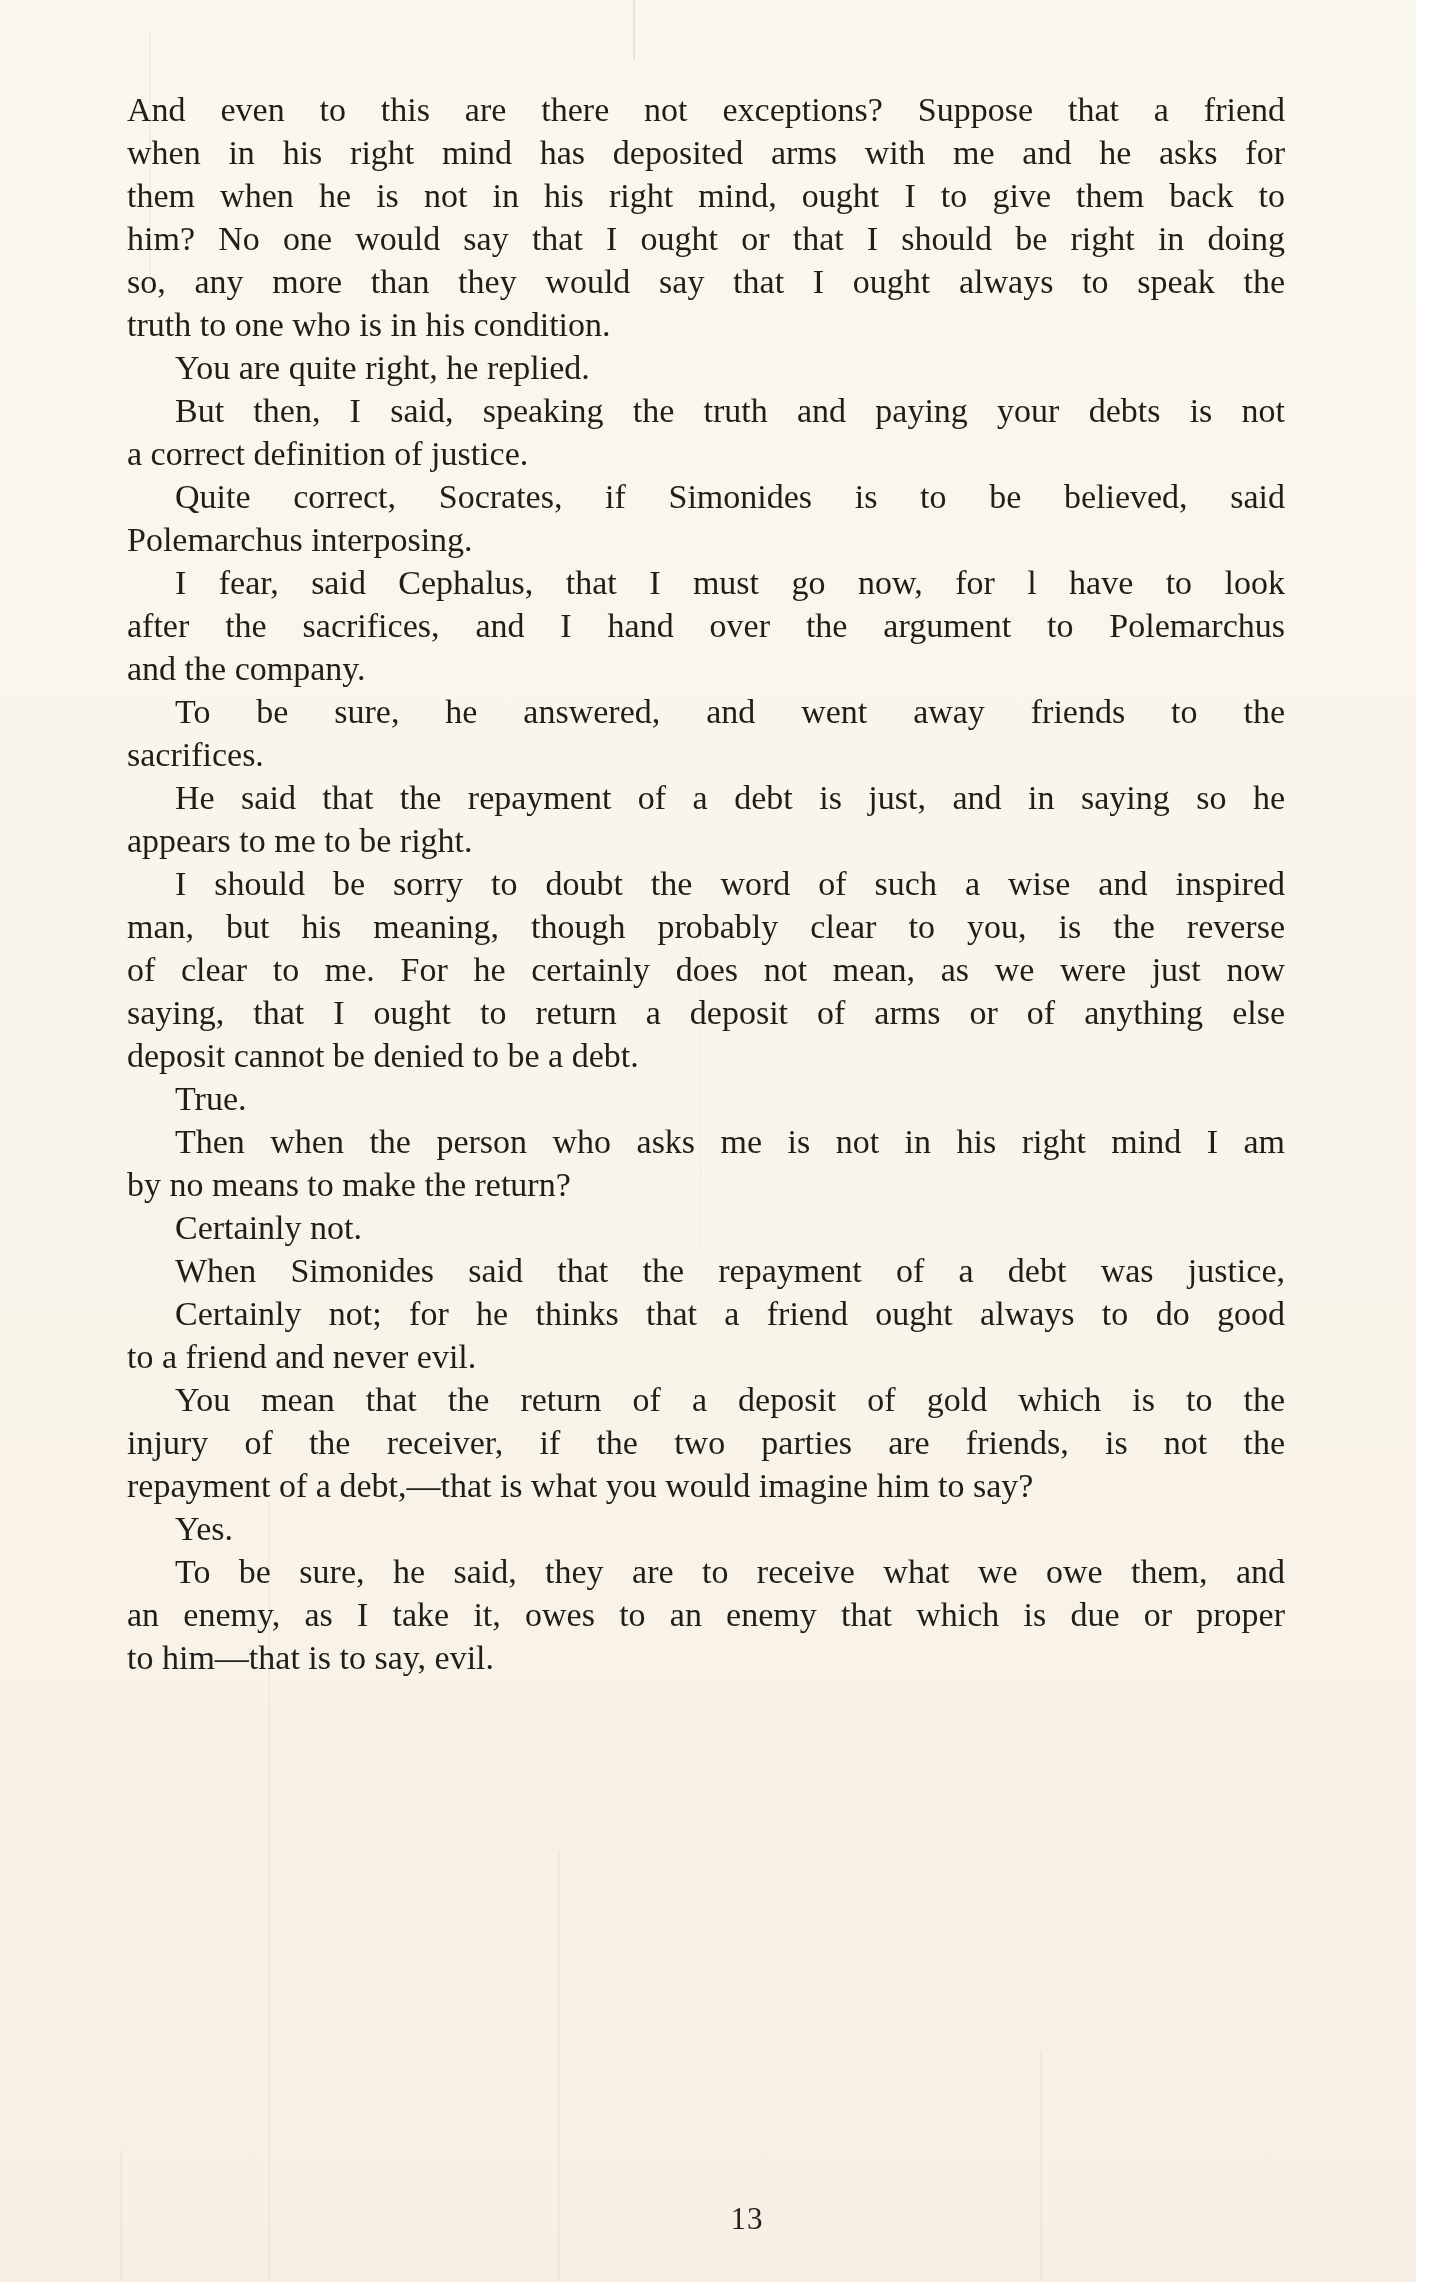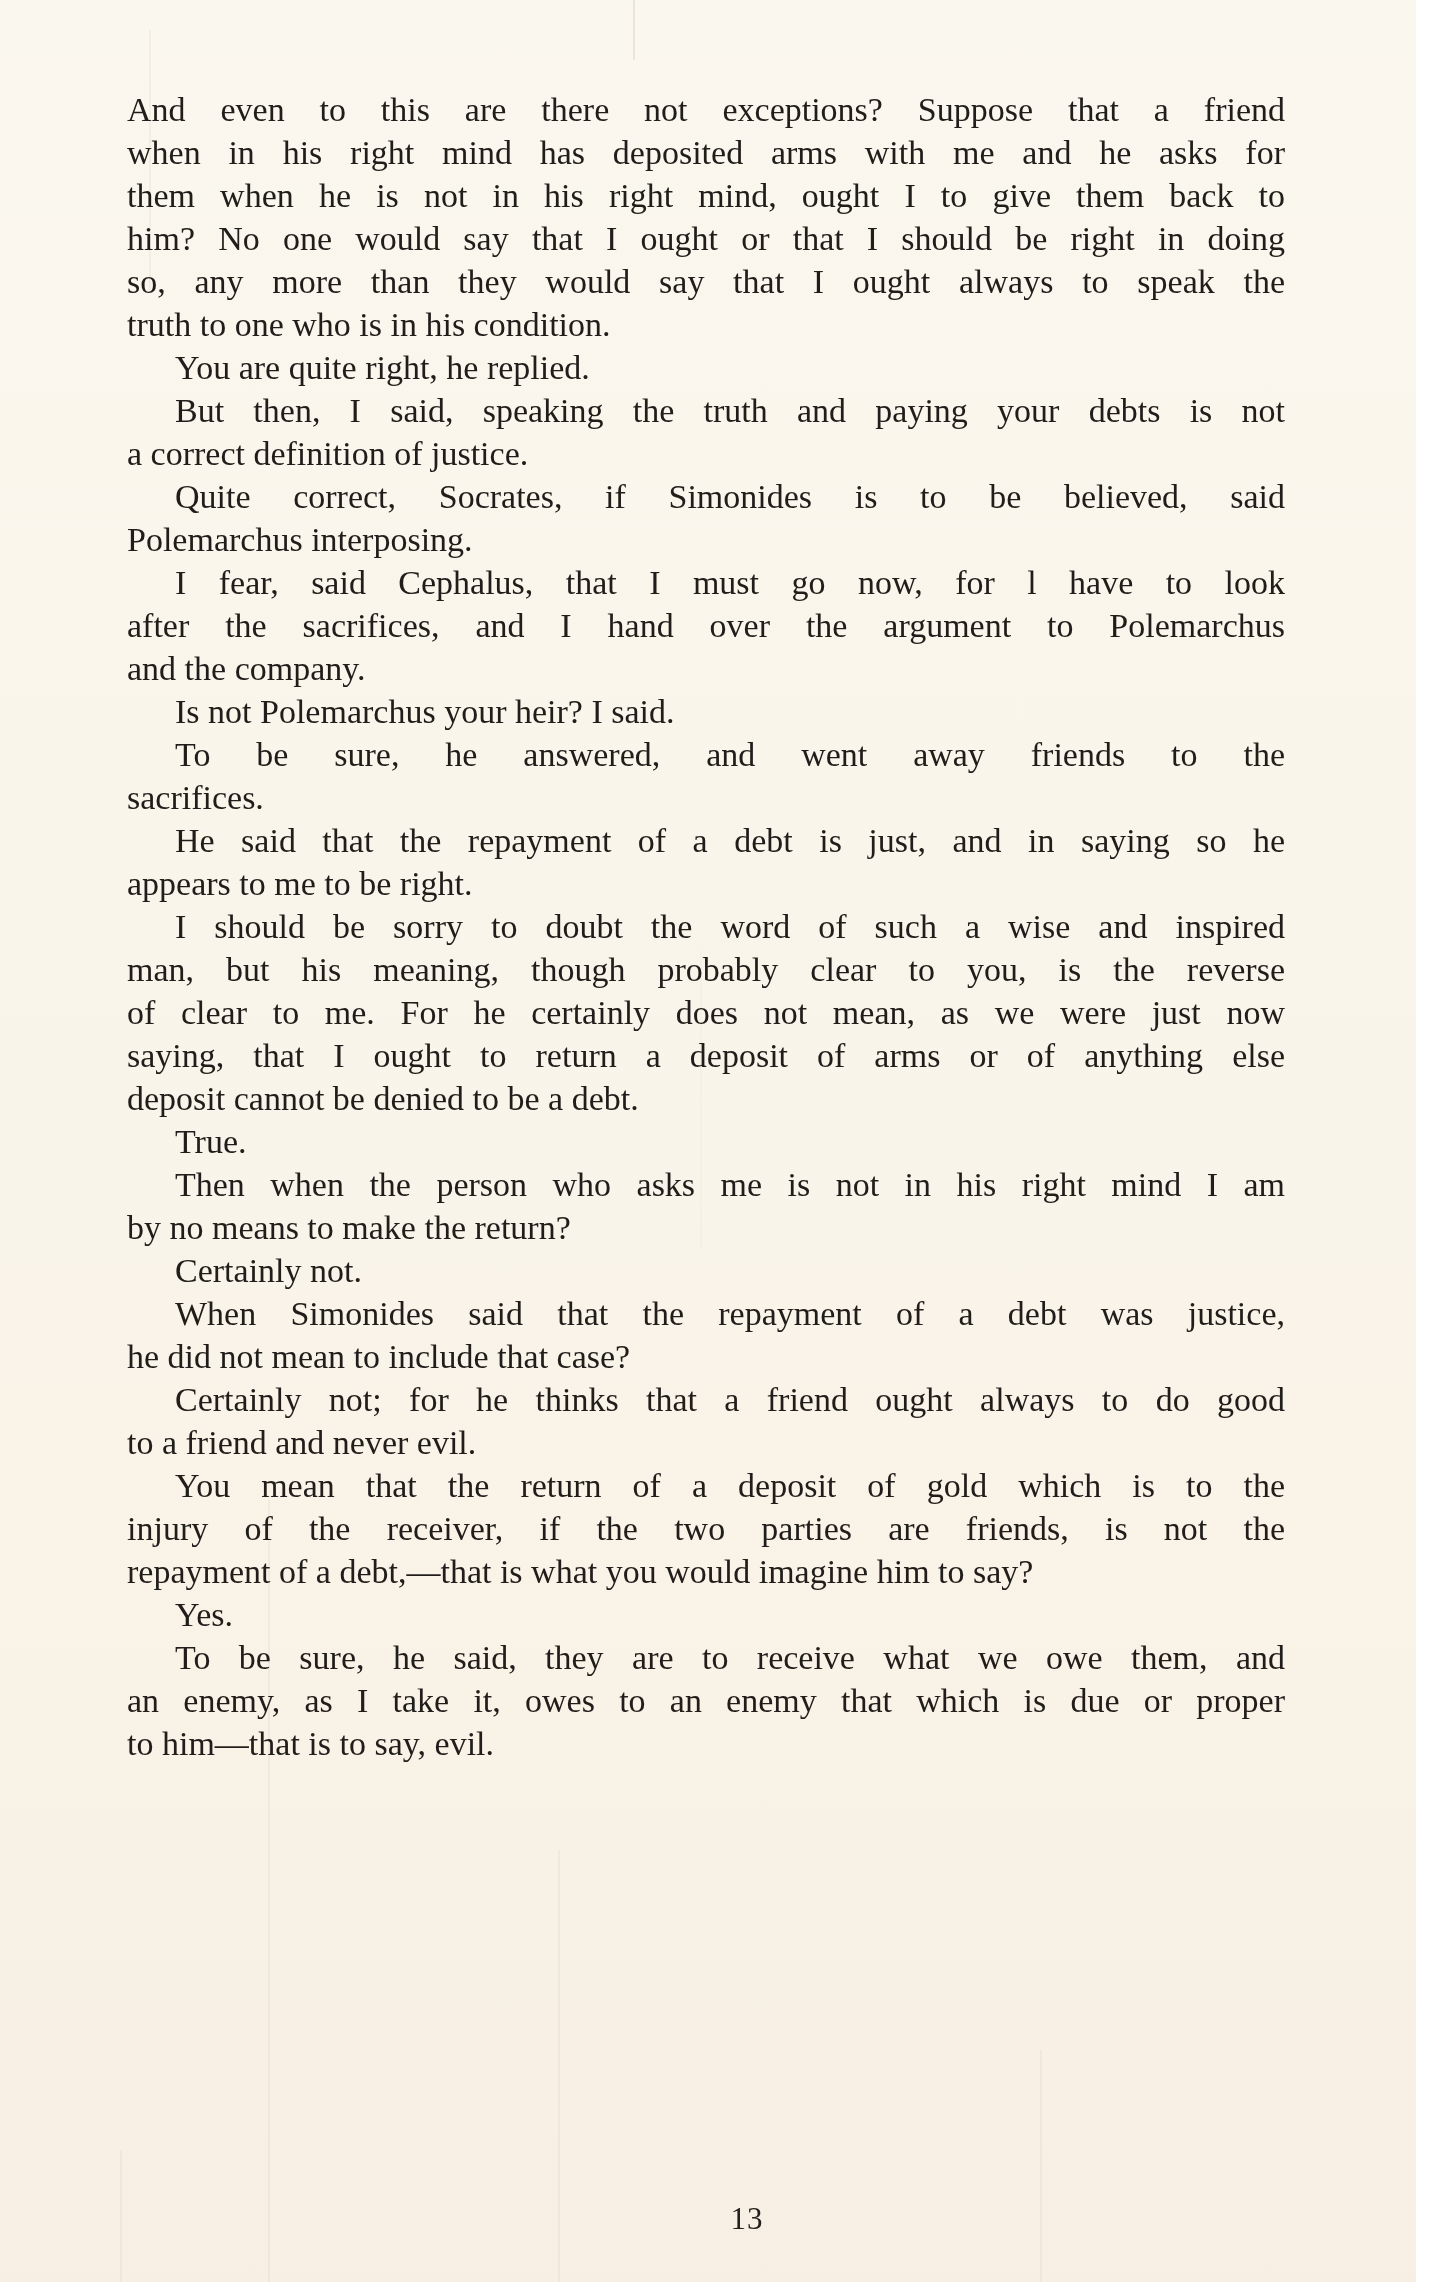--- a/index.html
+++ b/index.html
@@ -83,36 +83,34 @@
       <div class="line">so, any more than they would say that I ought always to speak the</div>
       <div class="line end">truth to one who is in his condition.</div>
       <div class="line indent end">You are quite right, he replied.</div>
       <div class="line indent">But then, I said, speaking the truth and paying your debts is not</div>
       <div class="line end">a correct definition of justice.</div>
       <div class="line indent">Quite correct, Socrates, if Simonides is to be believed, said</div>
       <div class="line end">Polemarchus interposing.</div>
       <div class="line indent">I fear, said Cephalus, that I must go now, for l have to look</div>
       <div class="line">after the sacrifices, and I hand over the argument to Polemarchus</div>
       <div class="line end">and the company.</div>
-      <div class="line indent end">Is not Polemarchus your heir? I said.</div>
       <div class="line indent">To be sure, he answered, and went away friends to the</div>
       <div class="line end">sacrifices.</div>
       <div class="line indent">He said that the repayment of a debt is just, and in saying so he</div>
       <div class="line end">appears to me to be right.</div>
       <div class="line indent">I should be sorry to doubt the word of such a wise and inspired</div>
       <div class="line">man, but his meaning, though probably clear to you, is the reverse</div>
       <div class="line">of clear to me. For he certainly does not mean, as we were just now</div>
       <div class="line">saying, that I ought to return a deposit of arms or of anything else</div>
       <div class="line end">deposit cannot be denied to be a debt.</div>
       <div class="line indent end">True.</div>
       <div class="line indent">Then when the person who asks me is not in his right mind I am</div>
       <div class="line end">by no means to make the return?</div>
       <div class="line indent end">Certainly not.</div>
       <div class="line indent">When Simonides said that the repayment of a debt was justice,</div>
-      <div class="line end">he did not mean to include that case?</div>
       <div class="line indent">Certainly not; for he thinks that a friend ought always to do good</div>
       <div class="line end">to a friend and never evil.</div>
       <div class="line indent">You mean that the return of a deposit of gold which is to the</div>
       <div class="line">injury of the receiver, if the two parties are friends, is not the</div>
       <div class="line end">repayment of a debt,—that is what you would imagine him to say?</div>
       <div class="line indent end">Yes.</div>
       <div class="line indent">To be sure, he said, they are to receive what we owe them, and</div>
       <div class="line">an enemy, as I take it, owes to an enemy that which is due or proper</div>
       <div class="line end">to him—that is to say, evil.</div>
     </div>

